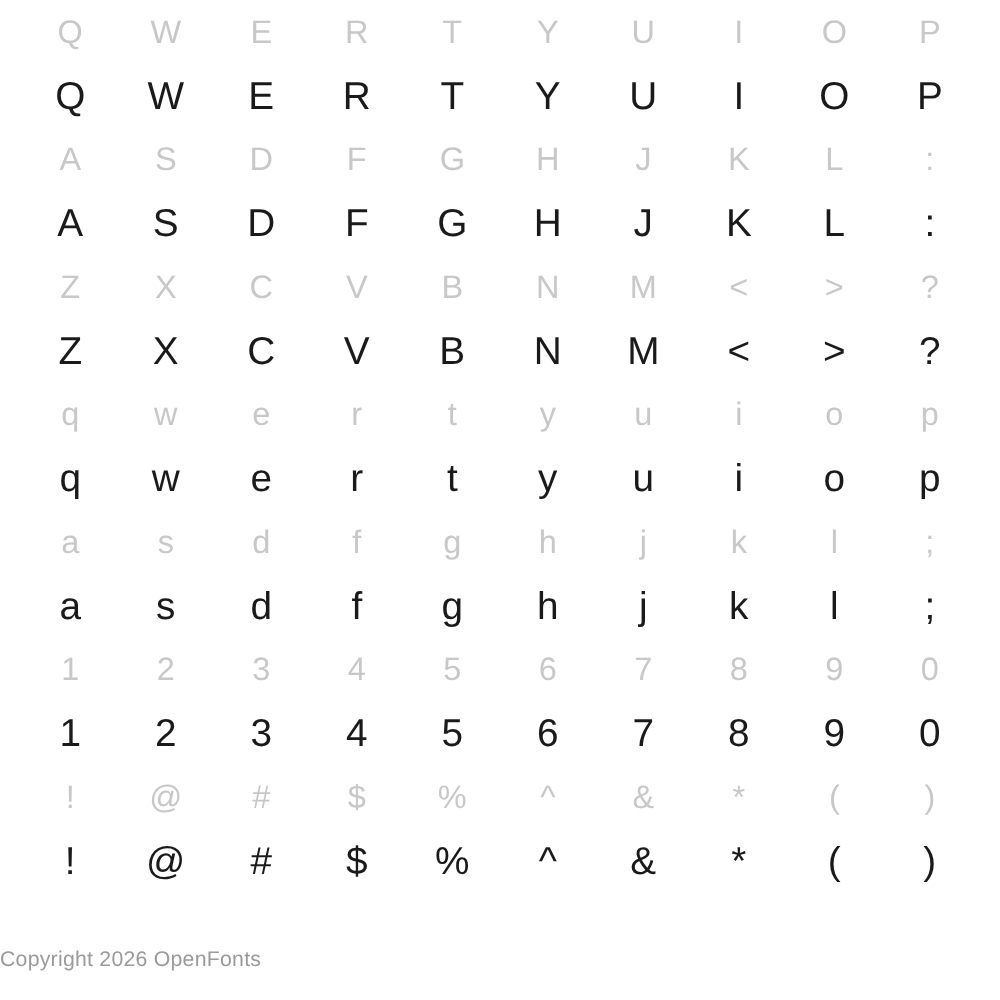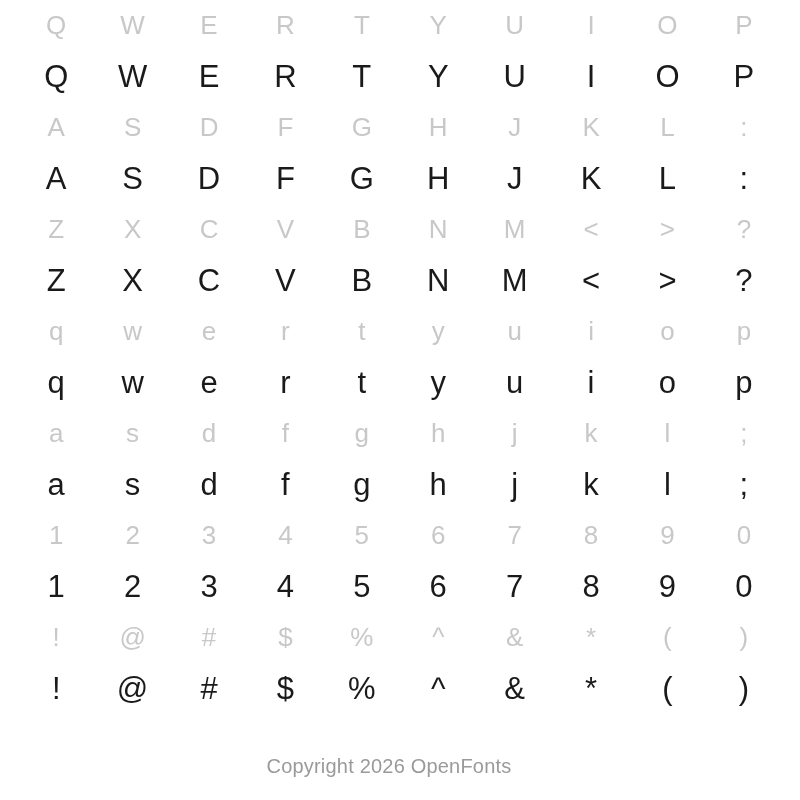--- a/index.html
+++ b/index.html
@@ -53,23 +53,23 @@
   }
   .row.solid .cell {
     color: #1a1a1a;
     font-size: 31px;
   }
   .footer {
     position: absolute;
     left: 0;
     right: 22px;
     bottom: 22px;
-    text-align: center;
+    text-align: left;
     color: #9a9a9a;
-    font-size: 20px;
+    font-size: 17px;
     letter-spacing: 0.2px;
     margin-top: 36px;
   }
 </style>
 </head>
 <body>
 
 <div id="specimen">
   <div class="rows" id="rows-container">
       <div class="row faint">

